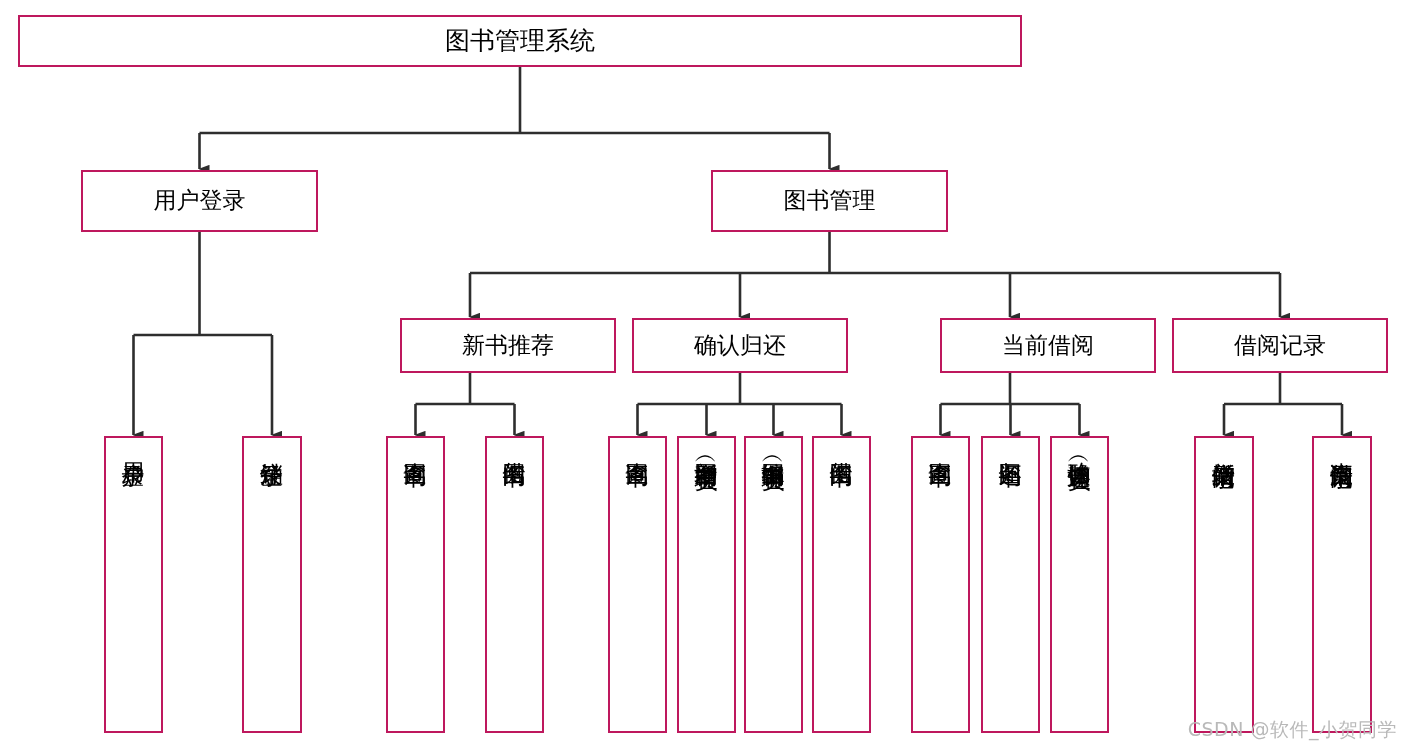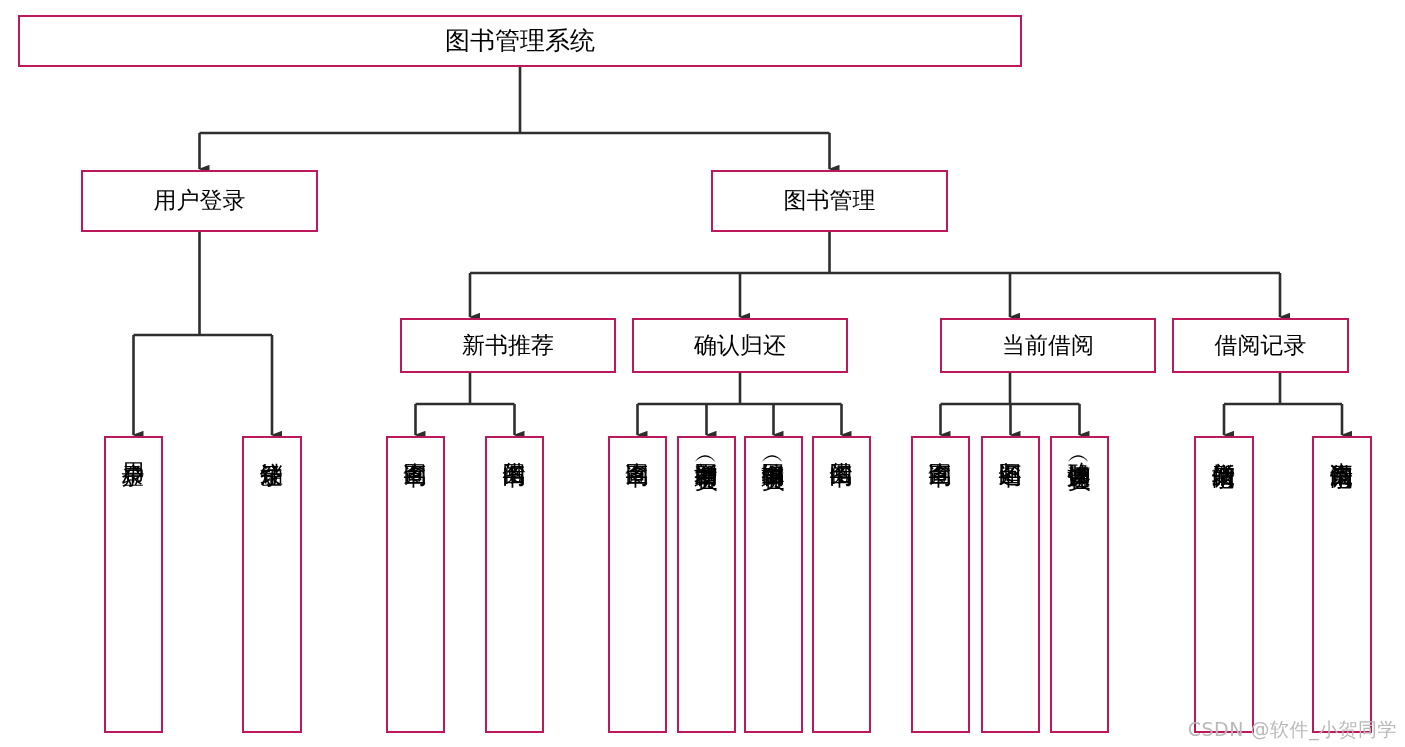--- a/index.html
+++ b/index.html
@@ -130,21 +130,21 @@
       </div>
       <div class="node level3-node level2-node" style="left: 362px; top: 318px; width: 216px; height: 55px; margin-left: 38px;">
         <span class="label-h">新书推荐</span>
       </div>
       <div class="node level3-node level2-node" style="left: 632px; top: 318px; width: 216px; height: 55px;">
         <span class="label-h">确认归还</span>
       </div>
       <div class="node level3-node level2-node" style="left: 940px; top: 318px; width: 216px; height: 55px;">
         <span class="label-h">当前借阅</span>
       </div>
-      <div class="node level3-node level2-node" style="left: 1172px; top: 318px; width: 177px; height: 55px;">
+      <div class="node level3-node level2-node" style="left: 1172px; top: 318px; width: 216px; height: 55px;">
         <span class="label-h">借阅记录</span>
       </div>
       <div class="node leaf-node" style="left: 104px; top: 436px; width: 59px; height: 297px;">
         <span class="label-v">用户登录</span>
       </div>
       <div class="node leaf-node" style="left: 242px; top: 436px; width: 60px; height: 297px;">
         <span class="label-v">注销登录</span>
       </div>
       <div class="node leaf-node" style="left: 386px; top: 436px; width: 59px; height: 297px;">
         <span class="label-v">查询图书</span>

